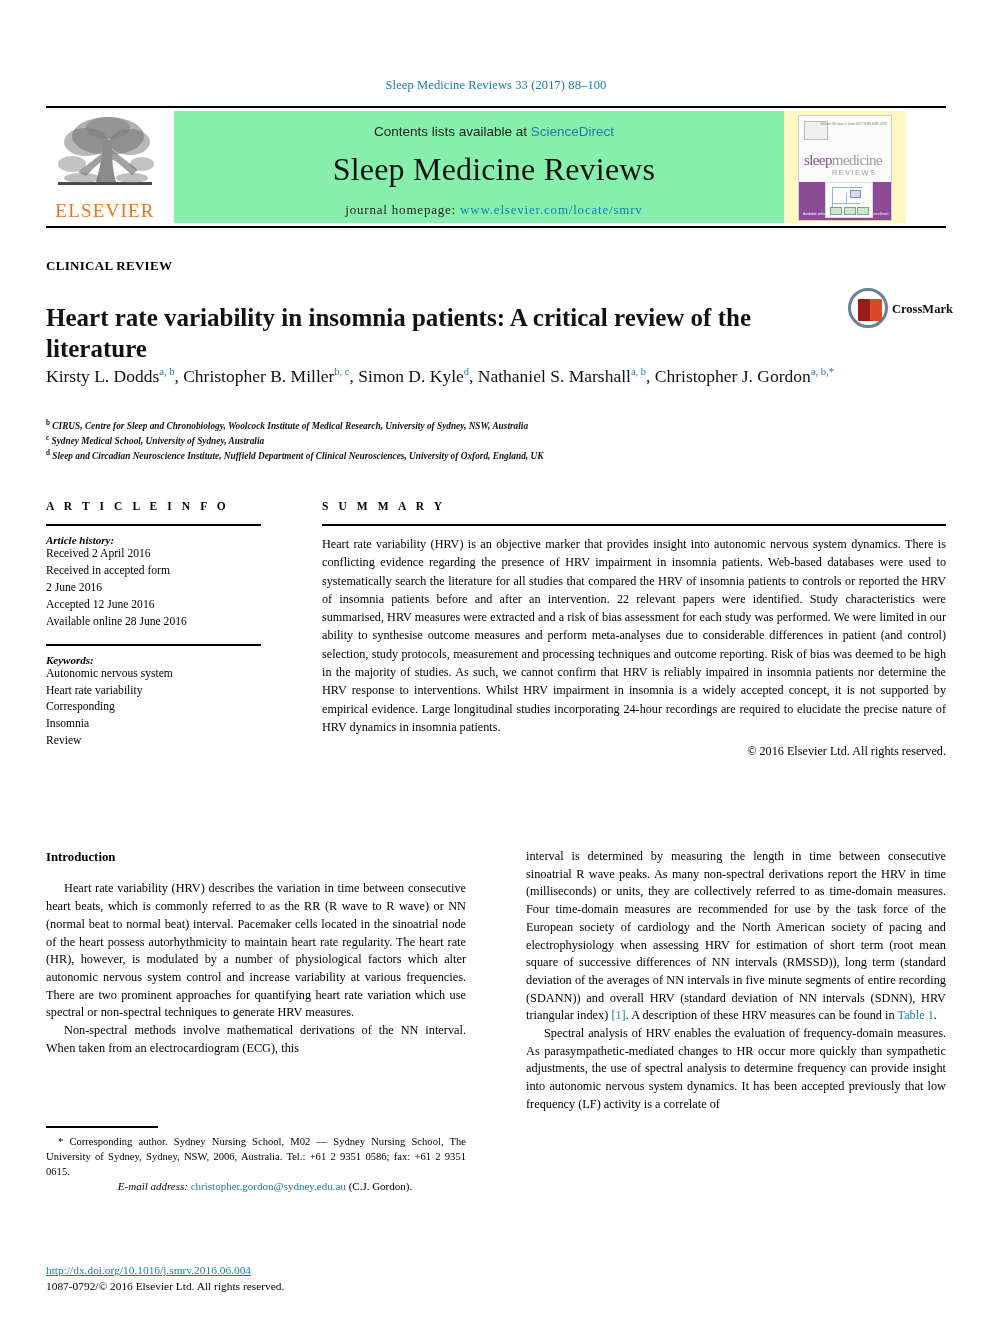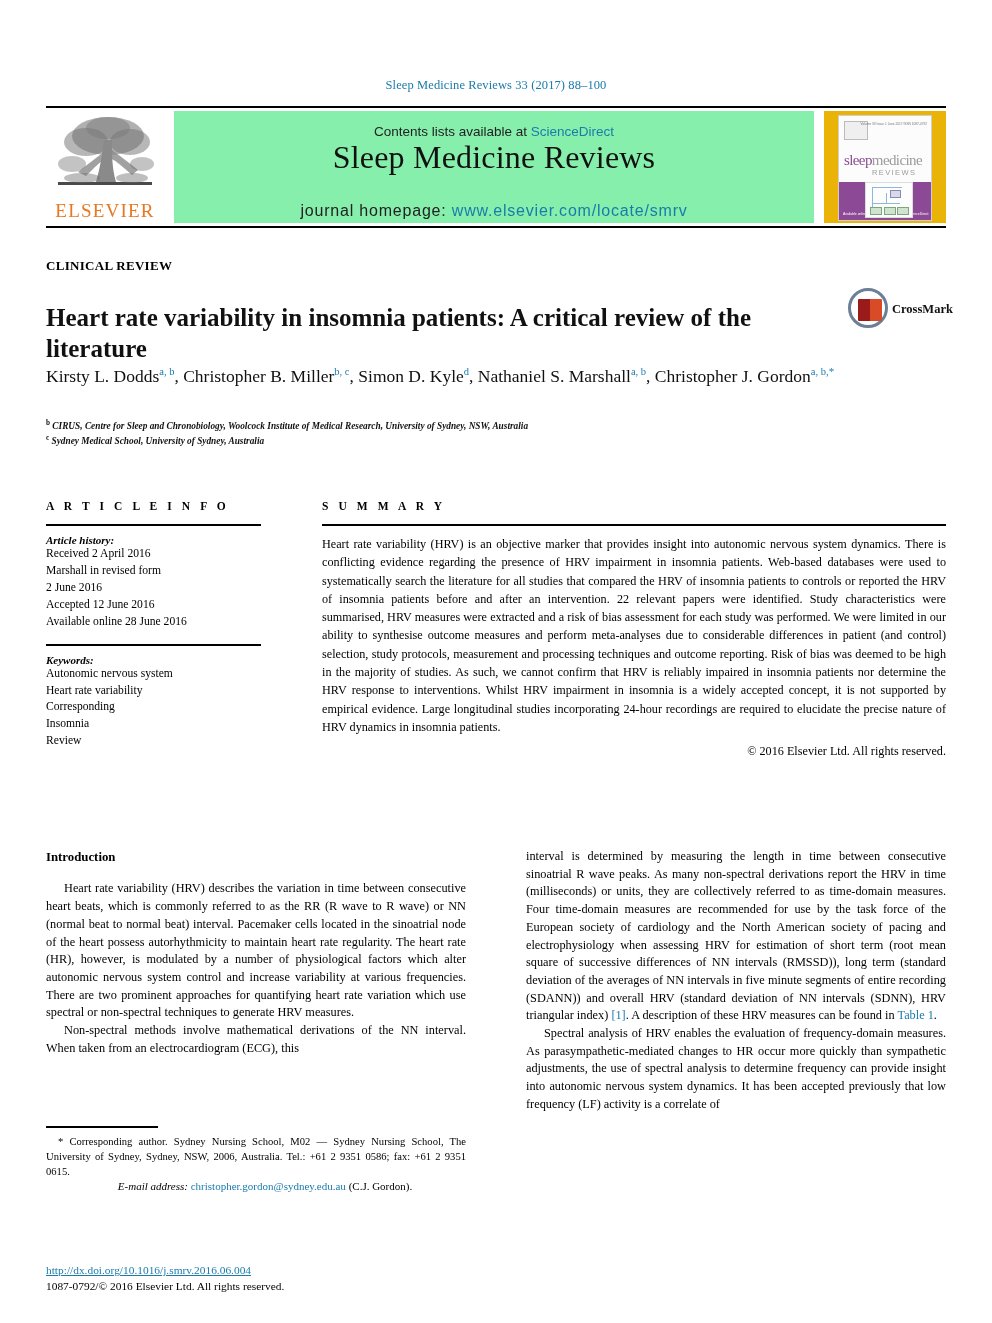--- a/index.html
+++ b/index.html
@@ -96,44 +96,45 @@
     padding-top: 13px;
     font-size: 13.5px;
     font-family: "Liberation Sans", sans-serif;
     color: #222;
   }
   .contents-line a {
     color: #1a7bab;
     text-decoration: none;
   }
   .journal-name {
+    margin-top: 12px;
     font-size: 32px;
     font-family: "Liberation Serif", serif;
     color: #111;
     letter-spacing: 0.2px;
   }
   .homepage-line {
-    margin-top: 26px;
-    font-size: 16px;
-    font-family: Liberation Sans, sans-serif;
+    margin-top: 14px;
+    font-size: 13px;
+    font-family: Liberation Serif, serif;
     color: #222;
     letter-spacing: 0.8px;
   }
   .homepage-line a {
     color: #1a7bab;
     text-decoration: none;
     letter-spacing: 0.8px;
   }
   .cover-thumb {
     position: absolute;
-    left: 778px;
+    left: 738px;
     top: 5px;
     width: 122px;
     height: 112px;
-    background: #eab308;
+    background: #fef9c3;
   }
   .cover-inner {
     position: absolute;
     left: 14px; top: 4px;
     width: 92px; height: 104px;
     background: #fcfcfc;
     border: 1px solid #cfcfcf;
     overflow: hidden;
   }
   .cover-elsevier-box {
@@ -511,31 +512,32 @@
     <div class="cm-word">CrossMark</div>
   </div>
 
   <div class="authors">
     <span>Kirsty L. Dodds</span><span class="sup">a, b</span><span>, </span><span>Christopher B. Miller</span><span class="sup">b, c</span><span>, </span><span>Simon D. Kyle</span><span class="sup">d</span><span>, </span><span>Nathaniel S. Marshall</span><span class="sup">a, b</span><span>, </span><span>Christopher J. Gordon</span><span class="sup">a, b,</span><span class="sup-star">*</span>
   </div>
 
   <div class="affils">
     <div><span class="affil-mark">b</span> <span>CIRUS, Centre for Sleep and Chronobiology, Woolcock Institute of Medical Research, University of Sydney, NSW, Australia</span></div>
     <div><span class="affil-mark">c</span> <span>Sydney Medical School, University of Sydney, Australia</span></div>
+    <div><span class="affil-mark">d</span> <span>Sleep and Circadian Neuroscience Institute, Nuffield Department of Clinical Neurosciences, University of Oxford, England, UK</span></div>
   </div>
 
   <div class="infobox">
 
     <div class="col-info">
       <div class="block-head">A R T I C L E   I N F O</div>
       <div class="hr-thick"></div>
       <div class="hist-label">Article history:</div>
       <div class="hist-list">
         <div>Received 2 April 2016</div>
-        <div>Marshall in revised form</div>
+        <div>Received in accepted form</div>
         <div>2 June 2016</div>
         <div>Accepted 12 June 2016</div>
         <div>Available online 28 June 2016</div>
       </div>
       <div class="hr-thin"></div>
       <div class="kw-label">Keywords:</div>
       <div class="kw-list">
         <div>Autonomic nervous system</div>
         <div>Heart rate variability</div>
         <div>Corresponding</div>

